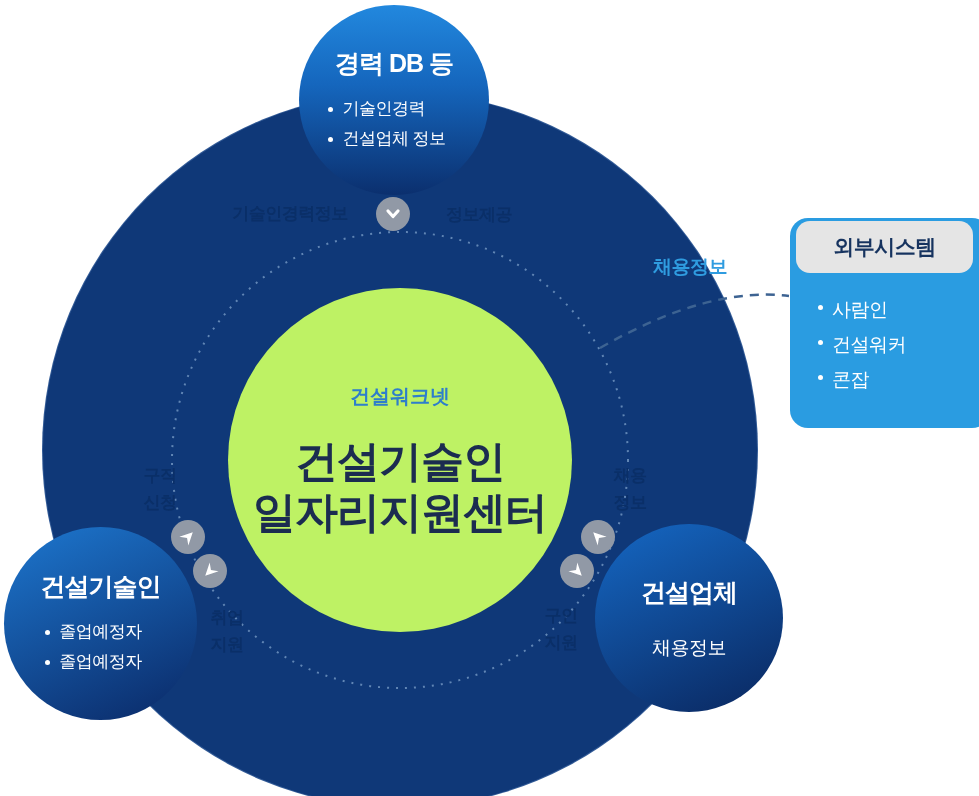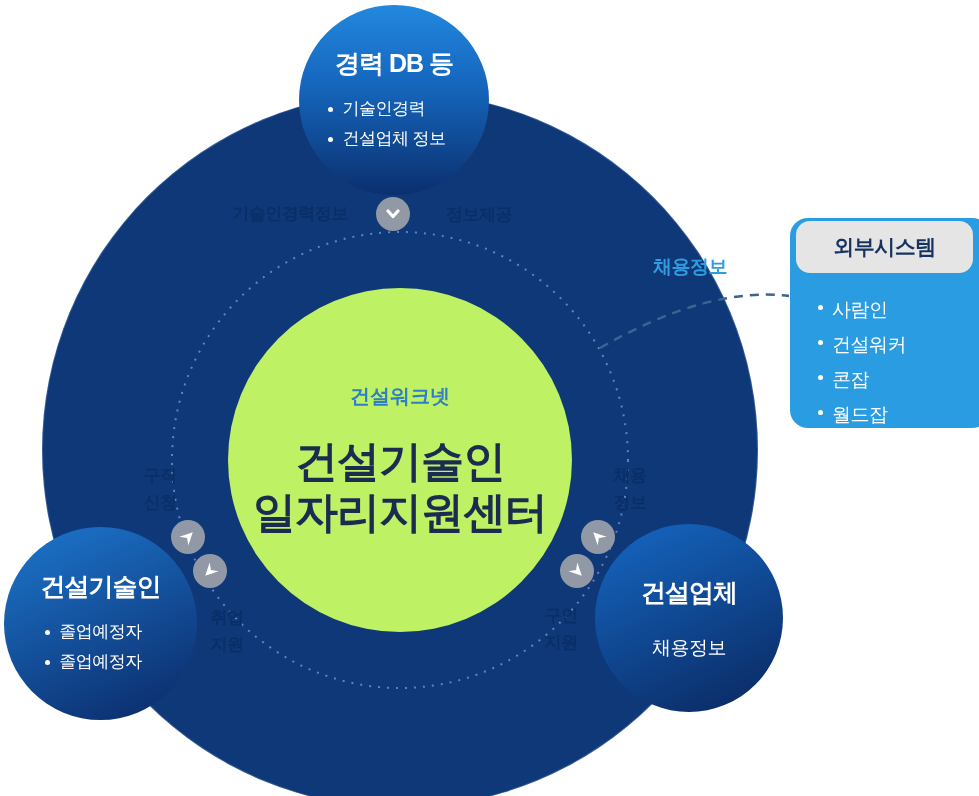--- a/index.html
+++ b/index.html
@@ -129,21 +129,20 @@
   </div>
 
   <div class="ext-box">
     <div class="ext-header">
       <span class="ext-title">외부시스템</span>
     </div>
     <ul class="bullets">
       <li>사람인</li>
       <li>건설워커</li>
       <li>콘잡</li>
-      <li>월드잡</li>
     </ul>
   </div>
 
   <div class="connector-label">채용정보</div>
 
   <div class="arrow-chip" style="left:376px;top:197px;">
     <svg width="20" height="20" viewBox="0 0 20 20">
       <path d="M5 7 L10 12.5 L15 7" stroke="#fff" stroke-width="3.2" fill="none" stroke-linecap="round" stroke-linejoin="round"></path>
     </svg>
   </div>

